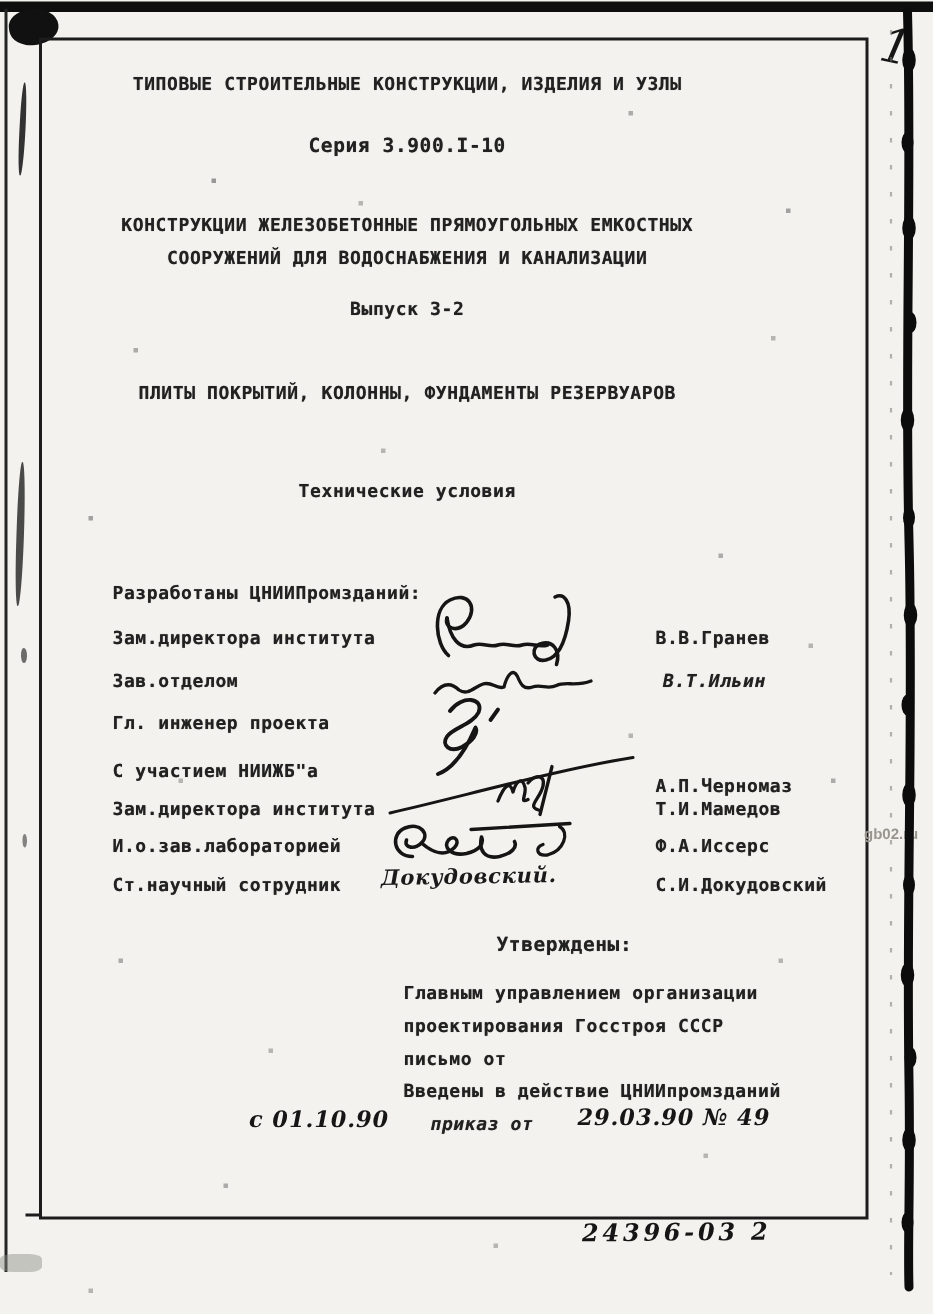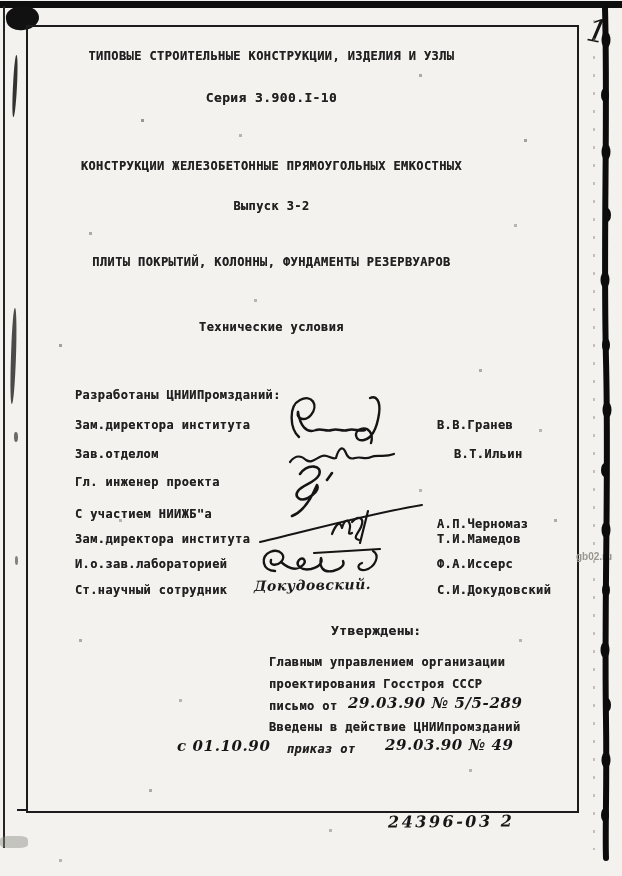--- a/index.html
+++ b/index.html
@@ -28,21 +28,21 @@
     330px 830px 0 1px rgba(40,40,40,.3), 60px 860px 0 1px rgba(40,40,40,.3),
     470px 770px 0 1px rgba(40,40,40,.3), 240px 135px 0 1px rgba(40,40,40,.3);}
   .frame{position:absolute;left:26px;top:25px;width:549px;height:784px;
          border:2px solid #1c1c1c;background:transparent;}
   .frame-ext{position:absolute;left:17px;top:809px;width:10px;height:2px;background:#1c1c1c;}
   .binding{position:absolute;left:590px;top:0;width:32px;height:876px;}
   
   .t{position:absolute;font-weight:700;font-size:12px;letter-spacing:.4px;white-space:nowrap;
      color:#212121;text-shadow:0 0 .5px rgba(10,10,10,.6);}
   .ctr{left:27px;width:489px;text-align:center;}
-  .title2{line-height:22px;margin-top:16px;}
+  .title2{line-height:22px;}
   
   .hw{position:absolute;font-family:"DejaVu Serif",serif;font-style:italic;font-weight:700;
       color:#161616;white-space:nowrap;}
   .hw-val{font-size:15px;letter-spacing:.6px;}
   .corner-one{font-size:32px;transform:rotate(12deg);font-weight:400;}
   .bottom-code{font-size:16px;letter-spacing:2.5px;transform:rotate(-.5deg);}
   .sig{position:absolute;}
   .sig path{fill:none;stroke:#151515;stroke-linecap:round;stroke-linejoin:round;}
   .sig-text{font-family:"DejaVu Serif",serif;font-style:italic;font-weight:700;
             font-size:14px;color:#1a1a1a;letter-spacing:.5px;transform:rotate(-1deg);}
@@ -90,31 +90,32 @@
 
   <div class="frame"></div>
   <div class="frame-ext"></div>
 
   <div class="hw corner-one" style="left:587px;top:12px;">1</div>
 
   <div class="t ctr" style="top:49px;">ТИПОВЫЕ СТРОИТЕЛЬНЫЕ КОНСТРУКЦИИ, ИЗДЕЛИЯ И УЗЛЫ</div>
   <div class="t ctr" style="top:90px;font-size:13px;">Серия 3.900.I-10</div>
   <div class="t ctr title2" style="top:139px;">
     <div>КОНСТРУКЦИИ ЖЕЛЕЗОБЕТОННЫЕ ПРЯМОУГОЛЬНЫХ ЕМКОСТНЫХ</div>
+    <div>СООРУЖЕНИЙ ДЛЯ ВОДОСНАБЖЕНИЯ И КАНАЛИЗАЦИИ</div>
   </div>
   <div class="t ctr" style="top:199px;">Выпуск 3-2</div>
   <div class="t ctr" style="top:255px;">ПЛИТЫ ПОКРЫТИЙ, КОЛОННЫ, ФУНДАМЕНТЫ РЕЗЕРВУАРОВ</div>
   <div class="t ctr" style="top:320px;">Технические условия</div>
 
   <div class="t" style="left:75px;top:388px;">Разработаны ЦНИИПромзданий:</div>
 
   <div class="t" style="left:75px;top:418px;">Зам.директора института</div>
   <div class="t" style="left:437px;top:418px;">В.В.Гранев</div>
   <div class="t" style="left:75px;top:447px;">Зав.отделом</div>
-  <div class="t" style="left:454px;top:447px;">В.Т.Ильин</div>
+  <div class="t" style="left:442px;top:447px;font-style:italic;">В.Т.Ильин</div>
   <div class="t" style="left:75px;top:475px;">Гл. инженер проекта</div>
   <div class="t" style="left:437px;top:475px;margin-top:42px;">А.П.Черномаз</div>
 
   <div class="t" style="left:75px;top:507px;">С участием НИИЖБ"а</div>
   <div class="t" style="left:75px;top:532px;">Зам.директора института</div>
   <div class="t" style="left:437px;top:532px;">Т.И.Мамедов</div>
   <div class="t" style="left:75px;top:557px;">И.о.зав.лабораторией</div>
   <div class="t" style="left:437px;top:557px;">Ф.А.Иссерс</div>
   <div class="t" style="left:75px;top:583px;">Ст.научный сотрудник</div>
   <div class="t" style="left:437px;top:583px;">С.И.Докудовский</div>
@@ -142,21 +143,20 @@
     <path d="M25,18 C33,25 41,27 47,21 C51,17 47,12 43,16 C39,21 45,27 55,25 C63,23 67,19 65,14 C63,23 67,29 77,27 C85,25 89,21 87,17" stroke-width="2.4"></path>
     <path d="M58,9 L124,5" stroke-width="2.2"></path>
     <path d="M117,7 C124,11 120,23 109,26 C102,27 100,21 106,19" stroke-width="2.2"></path>
   </svg>
   <div class="sig sig-text" style="left:254px;top:577px;">Докудовский.</div>
 
   <div class="t" style="left:331px;top:623px;font-size:13px;">Утверждены:</div>
   <div class="t" style="left:269px;top:655px;">Главным управлением организации</div>
   <div class="t" style="left:269px;top:677px;">проектирования Госстроя СССР</div>
   <div class="t" style="left:269px;top:699px;">письмо  от</div>
-  <div class="hw hw-val" style="left:348px;top:694px;">29.03.90 № 5/5-289</div>
   <div class="t" style="left:269px;top:720px;">Введены в действие ЦНИИпромзданий</div>
-  <div class="hw hw-val" style="left:177px;top:737px;">с 01.10.90</div>
+  <div class="hw hw-val" style="left:166px;top:737px;">с 01.10.90</div>
   <div class="t" style="left:287px;top:742px;font-style:italic;">приказ  от</div>
   <div class="hw hw-val" style="left:385px;top:736px;">29.03.90 № 49</div>
 
   <div class="hw bottom-code" style="left:388px;top:812px;">24396-03  2</div>
 
 </div>
 
 </body></html>

